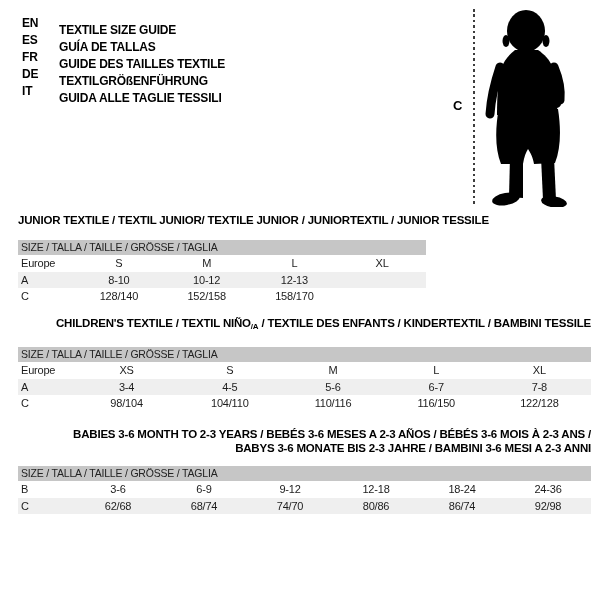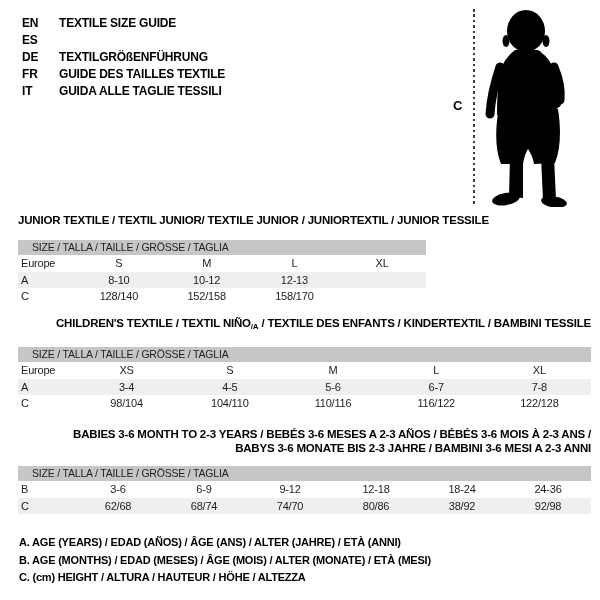--- a/index.html
+++ b/index.html
@@ -7,42 +7,42 @@
   .page {
     position:relative; width:600px; height:600px; background:#ffffff;
     font-family:"Liberation Sans", sans-serif; color:#1c1c1c; overflow:hidden;
     letter-spacing:-0.2px;
   }
 
   
   .langs { position:absolute; left:22px; top:15px; }
   .lang-row { display:flex; height:17px; line-height:17px; }
   .lang-code { width:37px; font-weight:700; font-size:12px; color:#000; }
-  .lang-title { font-weight:700; font-size:12px; color:#000; }
+  .lang-title { font-weight:700; font-size:12px; color:#000;margin-top:7px; }
 
   
   .figure { position:absolute; left:440px; top:0; width:160px; height:215px; }
   .dash-line {
     position:absolute; left:33px; top:9px; width:2px; height:198px;
     background:repeating-linear-gradient(to bottom, #3d3d3d 0 2.5px, transparent 2.5px 5.5px);
   }
   .figure-label { position:absolute; left:13px; top:98px; font-weight:700; font-size:13px; color:#000; }
   .baby-svg { position:absolute; left:42px; top:7px; }
 
   
   .tbl { position:absolute; left:18px; }
   .tbl-title { font-weight:700; font-size:11.5px; color:#000; line-height:14px; white-space:nowrap;text-align:right; }
   .t1 { top:213px; width:408px; }
   .t2 { top:316px; width:573px; }
   .t3 { top:427px; width:573px; }
   .t1 .size-bar, .t2 .size-bar { margin-top:13px; }
   .t3 .size-bar { margin-top:11px; }
   .size-bar {
     height:15px; line-height:15px; background:#c6c6c6; color:#222;
-    font-size:10.5px; padding-left:14px;
+    font-size:10.5px; padding-left:3px;
   }
   .row { display:grid; height:16.5px; line-height:16.5px; font-size:11px; }
   .cols5 { grid-template-columns:57px repeat(4,1fr); }
   .cols6 { grid-template-columns:57px repeat(5,1fr); }
   .cols7 { grid-template-columns:57px repeat(6,1fr); }
   .row .lbl { text-align:left; padding-left:3px; }
   .row .val { text-align:center; }
   .shaded { background:#efefef; }
   sub.nino { font-size:8px; vertical-align:-2px; letter-spacing:-0.2px; }
 
@@ -55,28 +55,29 @@
 
 <div class="page">
 
   <div class="langs">
     <div class="lang-row">
       <span class="lang-code">EN</span>
       <span class="lang-title">TEXTILE SIZE GUIDE</span>
     </div>
     <div class="lang-row">
       <span class="lang-code">ES</span>
+      <span class="lang-title">GUÍA DE TALLAS</span>
+    </div>
+    <div class="lang-row">
+      <span class="lang-code">FR</span>
+      <span class="lang-title">GUIDE DES TAILLES TEXTILE</span>
     </div>
     <div class="lang-row">
       <span class="lang-code">DE</span>
       <span class="lang-title">TEXTILGRÖßENFÜHRUNG</span>
-    </div>
-    <div class="lang-row">
-      <span class="lang-code">FR</span>
-      <span class="lang-title">GUIDE DES TAILLES TEXTILE</span>
     </div>
     <div class="lang-row">
       <span class="lang-code">IT</span>
       <span class="lang-title">GUIDA ALLE TAGLIE TESSILI</span>
     </div>
   </div>
 
   <div class="figure">
     <div class="dash-line"></div>
     <div class="figure-label">C</div>
@@ -141,21 +142,21 @@
       <span class="val">4-5</span>
       <span class="val">5-6</span>
       <span class="val">6-7</span>
       <span class="val">7-8</span>
     </div>
     <div class="row cols6">
       <span class="lbl">C</span>
       <span class="val">98/104</span>
       <span class="val">104/110</span>
       <span class="val">110/116</span>
-      <span class="val">116/122</span>
+      <span class="val">116/150</span>
       <span class="val">122/128</span>
     </div>
   </section>
 
   <section class="tbl t3">
     <div class="tbl-title">BABIES 3-6 MONTH TO 2-3 YEARS / BEBÉS 3-6 MESES A 2-3 AÑOS / BÉBÉS 3-6 MOIS À 2-3 ANS /</div>
     <div class="tbl-title">BABYS 3-6 MONATE BIS 2-3 JAHRE / BAMBINI 3-6 MESI A 2-3 ANNI</div>
     <div class="size-bar">SIZE / TALLA / TAILLE / GRÖSSE / TAGLIA</div>
     <div class="row cols7">
       <span class="lbl">B</span>
@@ -165,24 +166,19 @@
       <span class="val">12-18</span>
       <span class="val">18-24</span>
       <span class="val">24-36</span>
     </div>
     <div class="row cols7 shaded">
       <span class="lbl">C</span>
       <span class="val">62/68</span>
       <span class="val">68/74</span>
       <span class="val">74/70</span>
       <span class="val">80/86</span>
-      <span class="val">38/92</span>
+      <span class="val">86/74</span>
       <span class="val">92/98</span>
     </div>
   </section>
 
-  <div class="footnotes">
-    <div class="footnote">A. AGE (YEARS) / EDAD (AÑOS) / ÂGE (ANS) / ALTER (JAHRE) / ETÀ (ANNI)</div>
-    <div class="footnote">B. AGE (MONTHS) / EDAD (MESES) / ÂGE (MOIS) / ALTER (MONATE) / ETÀ (MESI)</div>
-    <div class="footnote">C. (cm) HEIGHT / ALTURA / HAUTEUR / HÖHE / ALTEZZA</div>
-  </div>
 
 </div>
 
 </body></html>

